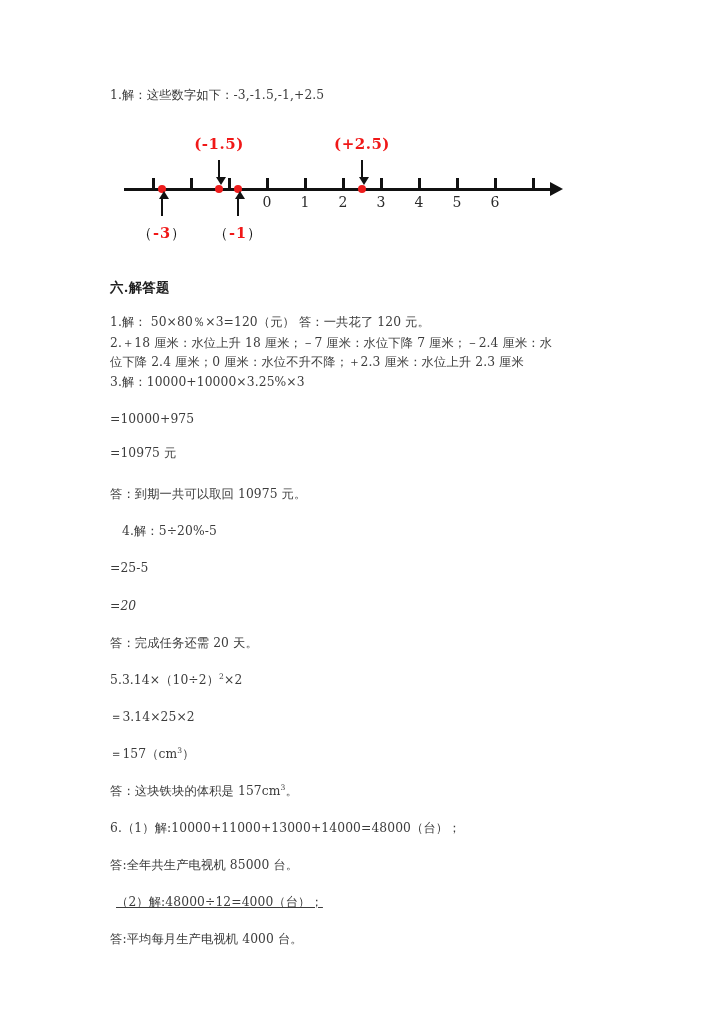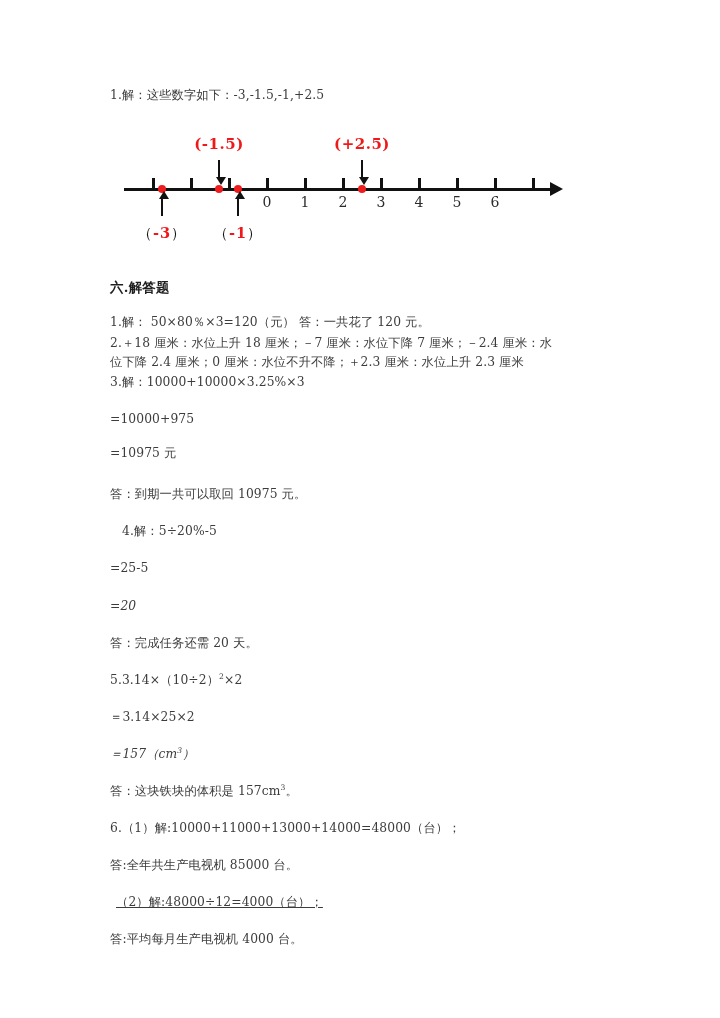--- a/index.html
+++ b/index.html
@@ -216,21 +216,21 @@
 
   <div class="line" style="left:110px; top:522px;margin-left:12px;">4.解：5÷20%-5</div>
   <div class="line" style="left:110px; top:559px;">=25-5</div>
   <div class="line" style="left:110px; top:597px;font-style:italic;">=20</div>
   <div class="line" style="left:110px; top:634px;">答：完成任务还需 20 天。</div>
 
   <div class="line" style="left:110px; top:671px;"><span>5.3.14×（10÷2）</span><sup>2</sup><span>×2</span></div>
 
   <div class="line" style="left:110px; top:708px;">＝3.14×25×2</div>
 
-  <div class="line" style="left:110px; top:745px;font-style:italic;"><span>＝157（cm</span><sup>3</sup><span>）</span></div>
+  <div class="line" style="left:110px; top:745px;"><span>＝157（cm</span><sup>3</sup><span>）</span></div>
 
   <div class="line" style="left:110px; top:782px;"><span>答：这块铁块的体积是 157cm</span><sup>3</sup><span>。</span></div>
 
   <div class="line" style="left:110px; top:819px;">6.（1）解:10000+11000+13000+14000=48000（台）；</div>
   <div class="line" style="left:110px; top:856px;">答:全年共生产电视机 85000 台。</div>
   <div class="line" style="left:116px; top:893px;text-decoration:underline;">（2）解:48000÷12=4000（台）；</div>
   <div class="line" style="left:110px; top:930px;">答:平均每月生产电视机 4000 台。</div>
 
 </div>
 

